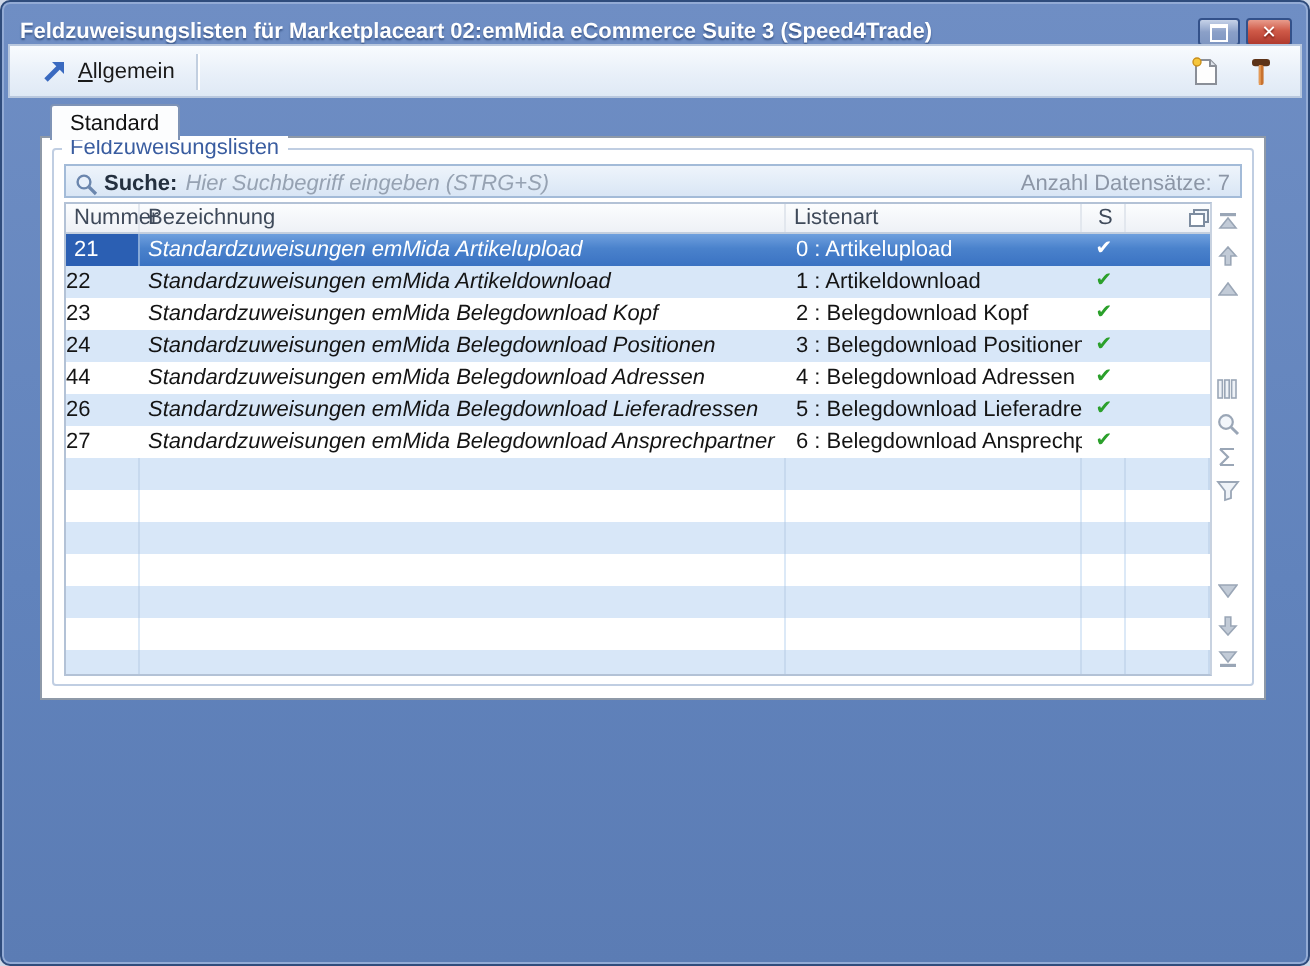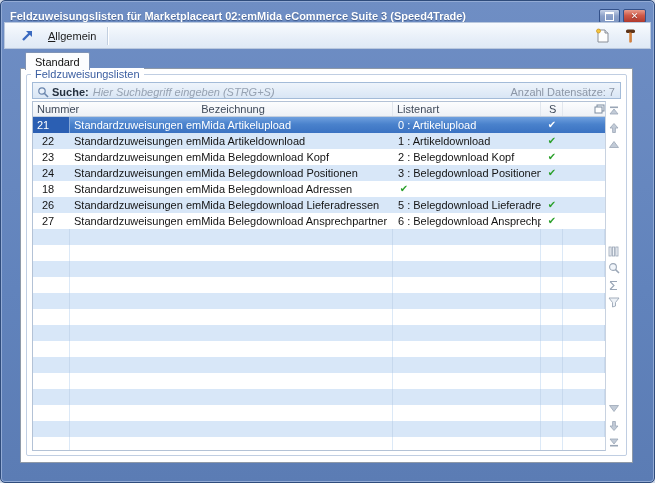--- a/index.html
+++ b/index.html
@@ -15,32 +15,32 @@
   .wbtn{width:21px;height:14px;border:1px solid #33518a;border-radius:2px;box-sizing:border-box;
     display:flex;align-items:center;justify-content:center;}
   .wbtn.restore{background:linear-gradient(#c6d2e8,#8ba0c8 50%,#7e96c2);}
   .restore-glyph{width:7px;height:6px;border:1px solid #fff;border-top:2px solid #fff;background:transparent;}
   .wbtn.close{width:23px;background:linear-gradient(#e89c8c,#cf5a48 45%,#b03a2e);color:#fff;
     font-size:9px;font-weight:bold;line-height:1;text-shadow:0 1px 1px #7c2117;}
   
   .toolbar{position:absolute;left:3px;top:21px;right:3px;height:27px;
     background:linear-gradient(#f8fbfe,#e9f0f9 55%,#dfe9f5);
     border:1px solid #b9c8de;box-sizing:border-box;display:flex;align-items:center;padding:0 8px;}
-  .tbtn{display:flex;align-items:center;gap:13px;padding:2px 6px;border-radius:2px;cursor:default;
+  .tbtn{display:flex;align-items:center;gap:4px;padding:2px 6px;border-radius:2px;cursor:default;
     font-size:11px;color:#1a1a1a;}
   .tbtn u{text-decoration:underline;}
   .tsep{width:1px;height:18px;background:#c2cfe0;margin:0 5px;box-shadow:1px 0 0 #ffffff;}
   .tool-right{margin-left:auto;display:flex;align-items:center;gap:12px;padding-right:4px;}
   .icon16{width:16px;height:16px;display:inline-flex;align-items:center;justify-content:center;}
   
   .tab{position:absolute;left:24px;top:51px;height:17px;padding:0 9px;background:#fcfdfe;
     border:1px solid #7e93b6;border-bottom:none;border-radius:2px 2px 0 0;font-size:11px;color:#101010;
     display:flex;align-items:center;z-index:3;}
   
-  .panel{position:absolute;left:19px;top:67px;width:613px;height:395px;background:#ffffff;
+  .panel{position:absolute;left:19px;top:67px;width:613px;height:282px;background:#ffffff;
     border:1px solid #8e99a8;box-sizing:border-box;z-index:2;}
   .groupbox{position:absolute;left:5px;top:5px;right:5px;bottom:6px;border:1px solid #c0cee2;
     border-radius:2px;}
   .gb-legend{position:absolute;top:-7px;left:4px;background:#ffffff;padding:0 4px;font-size:11px;
     color:#3a5da0;}
   
   .searchbar{position:absolute;left:5px;top:7px;right:5px;height:17px;box-sizing:border-box;
     border:1px solid #a3bbd8;background:linear-gradient(#eef4fb,#d9e6f5);
     display:flex;align-items:flex-end;font-size:11px;}
   .search-label{font-weight:bold;color:#24303f;margin:0 4px 0 3px;}
@@ -48,26 +48,26 @@
   .search-count{margin-left:auto;color:#8c96a6;padding-right:5px;}
   
   .gridwrap{position:absolute;left:5px;top:26px;right:5px;bottom:4px;display:flex;}
   .grid{width:574px;border:1px solid #b3c2d6;border-right:1px solid #c8d2e0;box-sizing:border-box;
     background:#fff;overflow:hidden;}
   .ghead{display:flex;height:14px;background:linear-gradient(#fcfdfe,#eef1f6);
     border-bottom:1px solid #c4cfde;font-size:11px;color:#3f4a5a;}
   .ghead > div{box-sizing:border-box;padding:0 0 0 4px;line-height:14px;border-right:1px solid #e2e7ee;}
   .grow{display:flex;height:16px;font-size:11px;color:#141414;}
   .grow > div{box-sizing:border-box;line-height:16px;white-space:nowrap;overflow:hidden;}
-  .c-num{width:37px;text-align:center;padding-right:7px;}
-  .c-bez{width:323px;padding-left:4px;}
+  .c-num{width:37px;text-align:left;padding-right:7px;}
+  .c-bez{width:323px;padding-left:4px;font-style:italic;}
   .c-list{width:148px;padding-left:5px;}
   .c-s{width:22px;text-align:center;font-size:10px;color:#2ba02b;}
   .c-fill{flex:1;}
-  .h-num{width:37px;}.h-bez{width:323px;text-align:center;}.h-list{width:148px;}
+  .h-num{width:37px;}.h-bez{width:323px;}.h-list{width:148px;}
   .h-s{width:22px;padding-left:8px !important;}
   .h-fill{flex:1;border-right:none !important;display:flex;justify-content:flex-end;align-items:center;padding-right:3px;}
   .grow.alt{background:#d8e7f8;}
   .grow.sel{background:linear-gradient(#6fa0de,#4a82cc 45%,#3a72c2);color:#ffffff;}
   .grow.sel .c-s{color:#ffffff;}
   .grow.sel .c-num{background:#2b5fb3;text-align:left;padding-left:4px;border-right:1px solid #87a9d8;}
   .grow.empty > div{border-right:1px solid #dce9f7;}
   .grow.empty.alt > div{border-right:1px solid #c7d9ee;}
   .grow.empty .c-fill{border-right:none;}
   
@@ -180,22 +180,23 @@
                 <div class="c-fill"></div>
               </div>
               <div class="grow alt">
                 <div class="c-num">24</div>
                 <div class="c-bez">Standardzuweisungen emMida Belegdownload Positionen</div>
                 <div class="c-list">3  : Belegdownload Positionen</div>
                 <div class="c-s">✔</div>
                 <div class="c-fill"></div>
               </div>
               <div class="grow">
-                <div class="c-num">18</div>
+                <div class="c-num">44</div>
                 <div class="c-bez">Standardzuweisungen emMida Belegdownload Adressen</div>
+                <div class="c-list">4  : Belegdownload Adressen</div>
                 <div class="c-s">✔</div>
                 <div class="c-fill"></div>
               </div>
               <div class="grow alt">
                 <div class="c-num">26</div>
                 <div class="c-bez">Standardzuweisungen emMida Belegdownload Lieferadressen</div>
                 <div class="c-list">5  : Belegdownload Lieferadressen</div>
                 <div class="c-s">✔</div>
                 <div class="c-fill"></div>
               </div>

